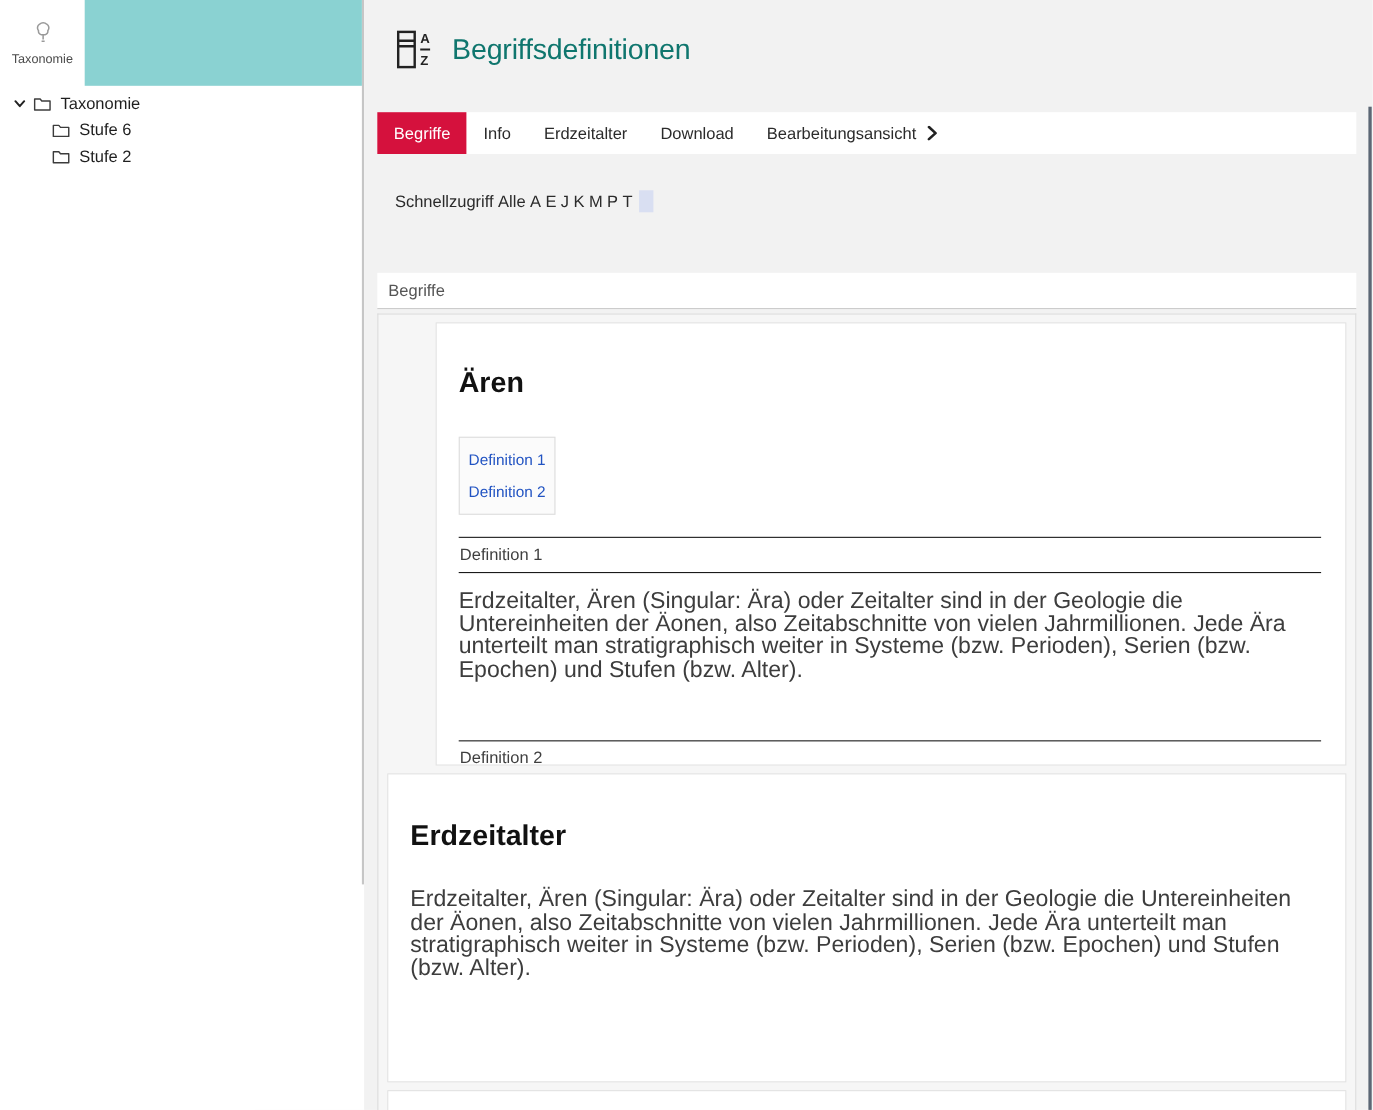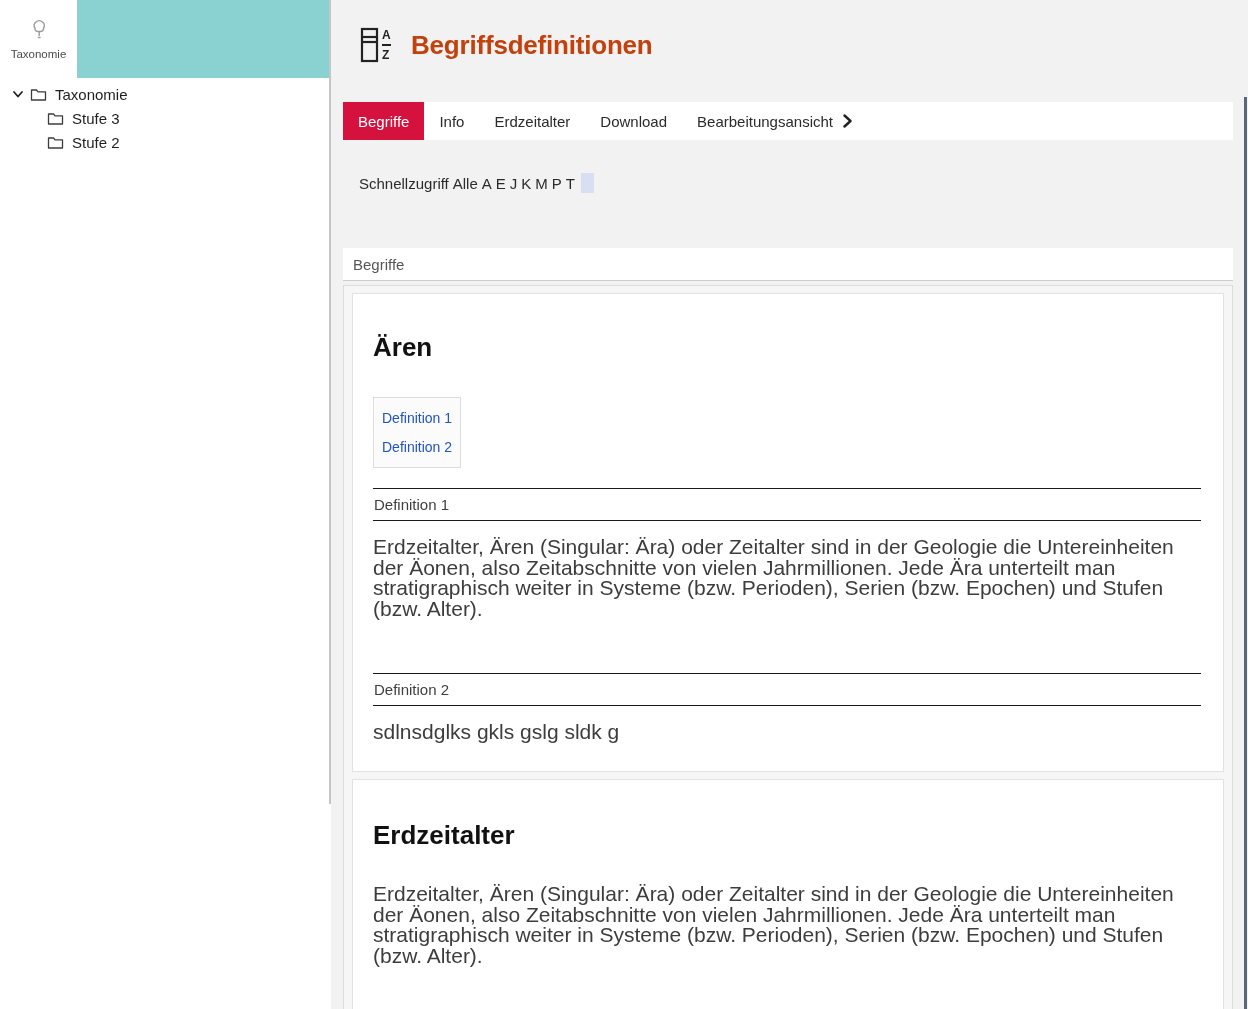--- a/index.html
+++ b/index.html
@@ -32,21 +32,21 @@
   .tree-row { display: flex; align-items: center; height: 24px; font-size: 15px; color: #1f1f1f; cursor: pointer; }
   .tree-row.root { padding-left: 11px; }
   .tree-row.child { padding-left: 47px; }
   .tree-row .chev { margin-right: 5px; display: flex; }
   .tree-row .folder { margin-right: 8px; display: flex; }
 
   
   .main { position: absolute; left: 331px; top: 0; right: 0; bottom: 0; background: #f2f2f2; }
 
   .page-header { position: absolute; top: 26px; left: 29px; display: flex; align-items: center; gap: 15px; }
-  .page-title { font-size: 26px; font-weight: bold; color: #c2410c; letter-spacing: -0.2px; }
+  .page-title { font-size: 26px; font-weight: normal; color: #0f766e; letter-spacing: -0.2px; }
 
   .tab-strip {
     position: absolute; left: 12px; right: 15px; top: 102px; height: 38px;
     background: #fff; display: flex; align-items: stretch;
   }
   .tab {
     display: flex; align-items: center; padding: 0 15px;
     font-size: 15px; color: #2b2b2b; cursor: pointer; white-space: nowrap;
   }
   .tab.active { background: #d5113d; color: #fff; }
@@ -73,21 +73,21 @@
 
   .list-container {
     position: absolute; left: 12px; right: 15px; top: 285px; bottom: -2px;
     border: 1px solid #dcdcdc; border-bottom: none; background: #f6f6f6;
     padding: 7px 8px; display: flex; flex-direction: column;
   }
   .term-card {
     background: #fff; border: 1px solid #e2e2e2;
     padding: 0 22px 0 20px; flex-shrink: 0;
   }
-  .card-1 { height: 479px; margin-bottom: 7px; }
+  .card-1 { height: 403px; margin-bottom: 7px; margin-left: 44px; }
   .card-2 { height: 281px; margin-bottom: 7px; }
   .card-3 { height: 40px; }
   .card-title { margin: 38px 0 0; font-size: 26px; font-weight: bold; color: #111; }
 
   .links-box {
     display: inline-block; margin-top: 34px; border: 1px solid #ddd;
     background: #fbfbfb; padding: 12px 8px; min-width: 80px;
   }
   .def-link { display: block; font-size: 14px; color: #2153c2; cursor: pointer; text-decoration: none; }
   .def-link + .def-link { margin-top: 13px; }
@@ -142,21 +142,21 @@
           </svg>
         </span>
         <span>Taxonomie</span>
       </div>
       <div class="tree-row child">
         <span class="folder">
           <svg width="17" height="15" viewBox="0 0 17 15" fill="none" stroke="#3c3c3c" stroke-width="1.3" stroke-linejoin="round">
             <path d="M1.5 3 h5 l1.5 1.8 h7.5 v8.2 h-14 z"></path>
           </svg>
         </span>
-        <span>Stufe 3</span>
+        <span>Stufe 6</span>
       </div>
       <div class="tree-row child">
         <span class="folder">
           <svg width="17" height="15" viewBox="0 0 17 15" fill="none" stroke="#3c3c3c" stroke-width="1.3" stroke-linejoin="round">
             <path d="M1.5 3 h5 l1.5 1.8 h7.5 v8.2 h-14 z"></path>
           </svg>
         </span>
         <span>Stufe 2</span>
       </div>
     </div>

